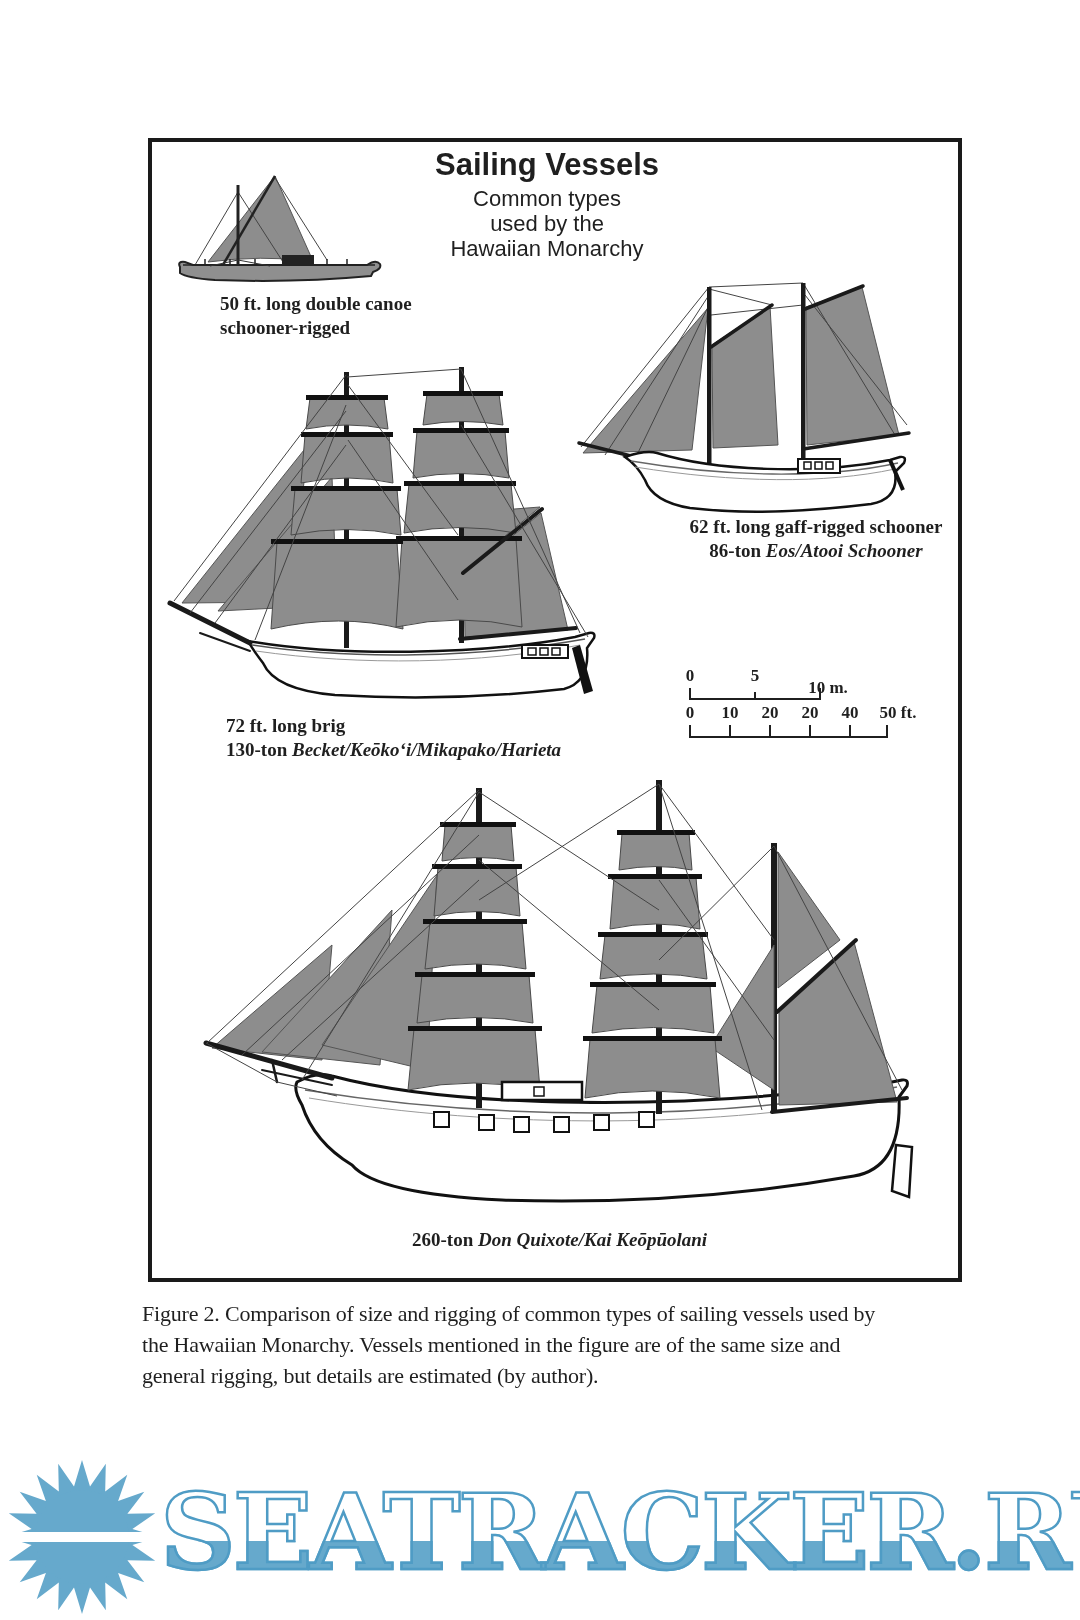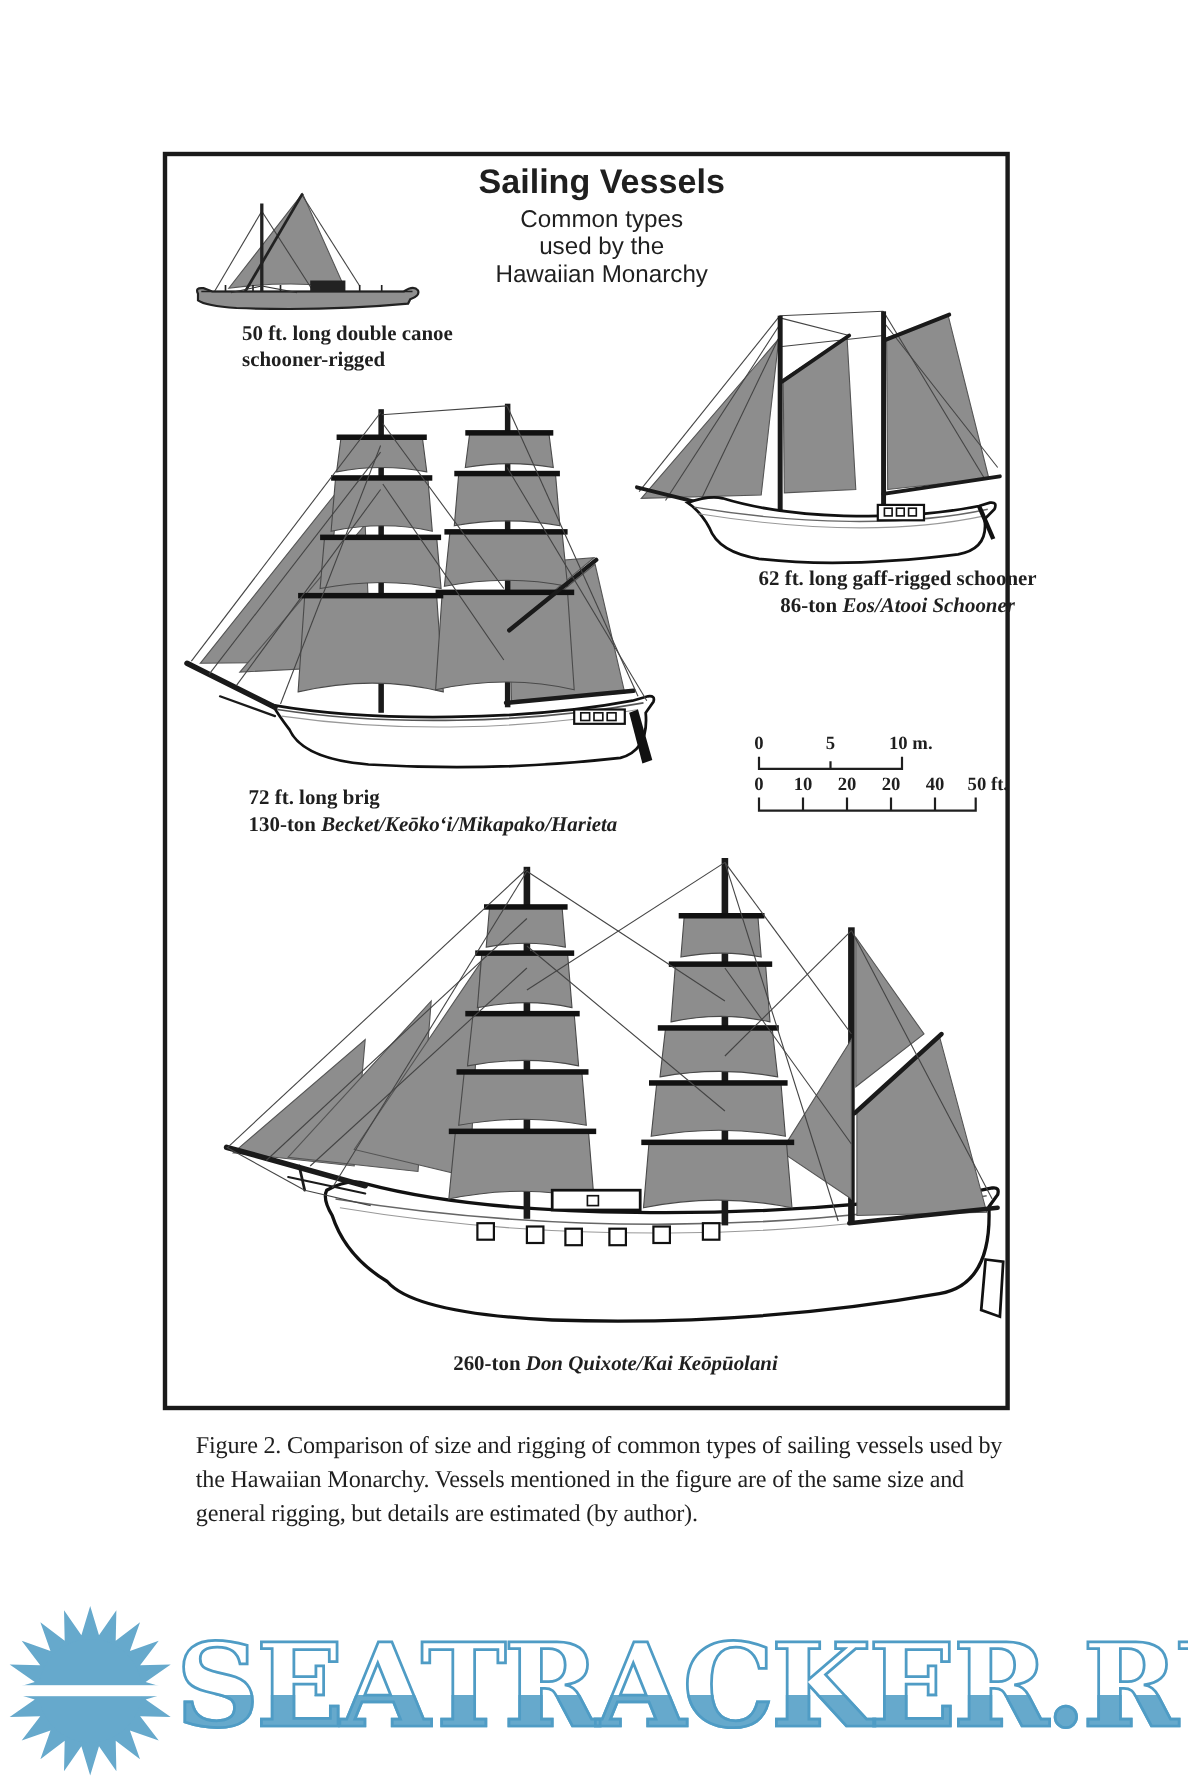--- a/index.html
+++ b/index.html
@@ -1,30 +1,30 @@
 <!DOCTYPE html>
 <html><head>
 <meta charset="utf-8">
 <style>
   html,body{margin:0;padding:0;background:#fff;}
   .page{position:relative;width:1080px;height:1620px;background:#fff;overflow:hidden;
         font-family:"Liberation Serif",serif;color:#1f1f1f;}
   .figure-box{position:absolute;left:148px;top:138px;width:762px;height:1136px;
-              border:4px solid #1a1a1a;background:#fff;}
+              border:4px solid #1a1a1a;background:#fff;padding-left:44px;}
   .fig-title{position:absolute;left:230px;top:6px;width:330px;text-align:center;
              font-family:"Liberation Sans",sans-serif;font-weight:bold;font-size:31px;line-height:34px;}
   .fig-subtitle{position:absolute;left:230px;top:44px;width:330px;text-align:center;
              font-family:"Liberation Sans",sans-serif;font-size:22px;line-height:25px;}
   .vessel-label{position:absolute;font-weight:bold;font-size:19px;line-height:24px;margin-left:36px;}
   .vessel-label i{}
   .drawing{position:absolute;}
   .scale-wrap{position:absolute;left:506px;top:524px;width:260px;height:84px;}
   .scale-wrap .lbl{position:absolute;transform:translateX(-50%);font-weight:bold;font-size:17px;white-space:nowrap;}
   .caption{position:absolute;left:142px;top:1298px;width:830px;font-size:22px;line-height:31px;
-           letter-spacing:-0.2px;white-space:nowrap;margin-left:36px;}
+           letter-spacing:-0.2px;white-space:nowrap;}
   .watermark-text{position:absolute;left:160px;top:1480px;height:105px;line-height:105px;
            font-family:"DejaVu Serif",serif;font-weight:bold;font-size:105px;letter-spacing:-3px;
            white-space:nowrap;color:#66a9cc;width:920px;overflow:hidden;}
   @supports ((-webkit-background-clip: text) or (background-clip: text)){
     .watermark-text{
       color:transparent;
       background:linear-gradient(to bottom,#ffffff 0%,#ffffff 58%,#66a9cc 58%,#66a9cc 100%);
       -webkit-background-clip:text;background-clip:text;
       -webkit-text-stroke:2.5px #4f9cc5;
     }
@@ -189,21 +189,21 @@
       </g>
     </svg>
     <div class="vessel-label" style="left:38px;top:572px">
       <div>72 ft. long brig</div>
       <div><span>130-ton </span><i>Becket/Keōkoʻi/Mikapako/Harieta</i></div>
     </div>
 
     <div class="scale-wrap">
       <span class="lbl" style="left:32px;top:0">0</span>
       <span class="lbl" style="left:97px;top:0">5</span>
-      <span class="lbl" style="left:170px;top:0">10 m.</span>
+      <span class="lbl" style="left:170px;top:12px">10 m.</span>
       <span class="lbl" style="left:32px;top:37px">0</span>
       <span class="lbl" style="left:72px;top:37px">10</span>
       <span class="lbl" style="left:112px;top:37px">20</span>
       <span class="lbl" style="left:152px;top:37px">20</span>
       <span class="lbl" style="left:192px;top:37px">40</span>
       <span class="lbl" style="left:240px;top:37px">50 ft.</span>
       <svg style="position:absolute;left:0;top:0" width="260" height="84" viewBox="0 0 260 84">
         <g stroke="#1f1f1f" stroke-width="2" fill="none">
           <path d="M32,22 L32,33 L162,33 L162,22"></path>
           <line x1="97" y1="26" x2="97" y2="33"></line>

